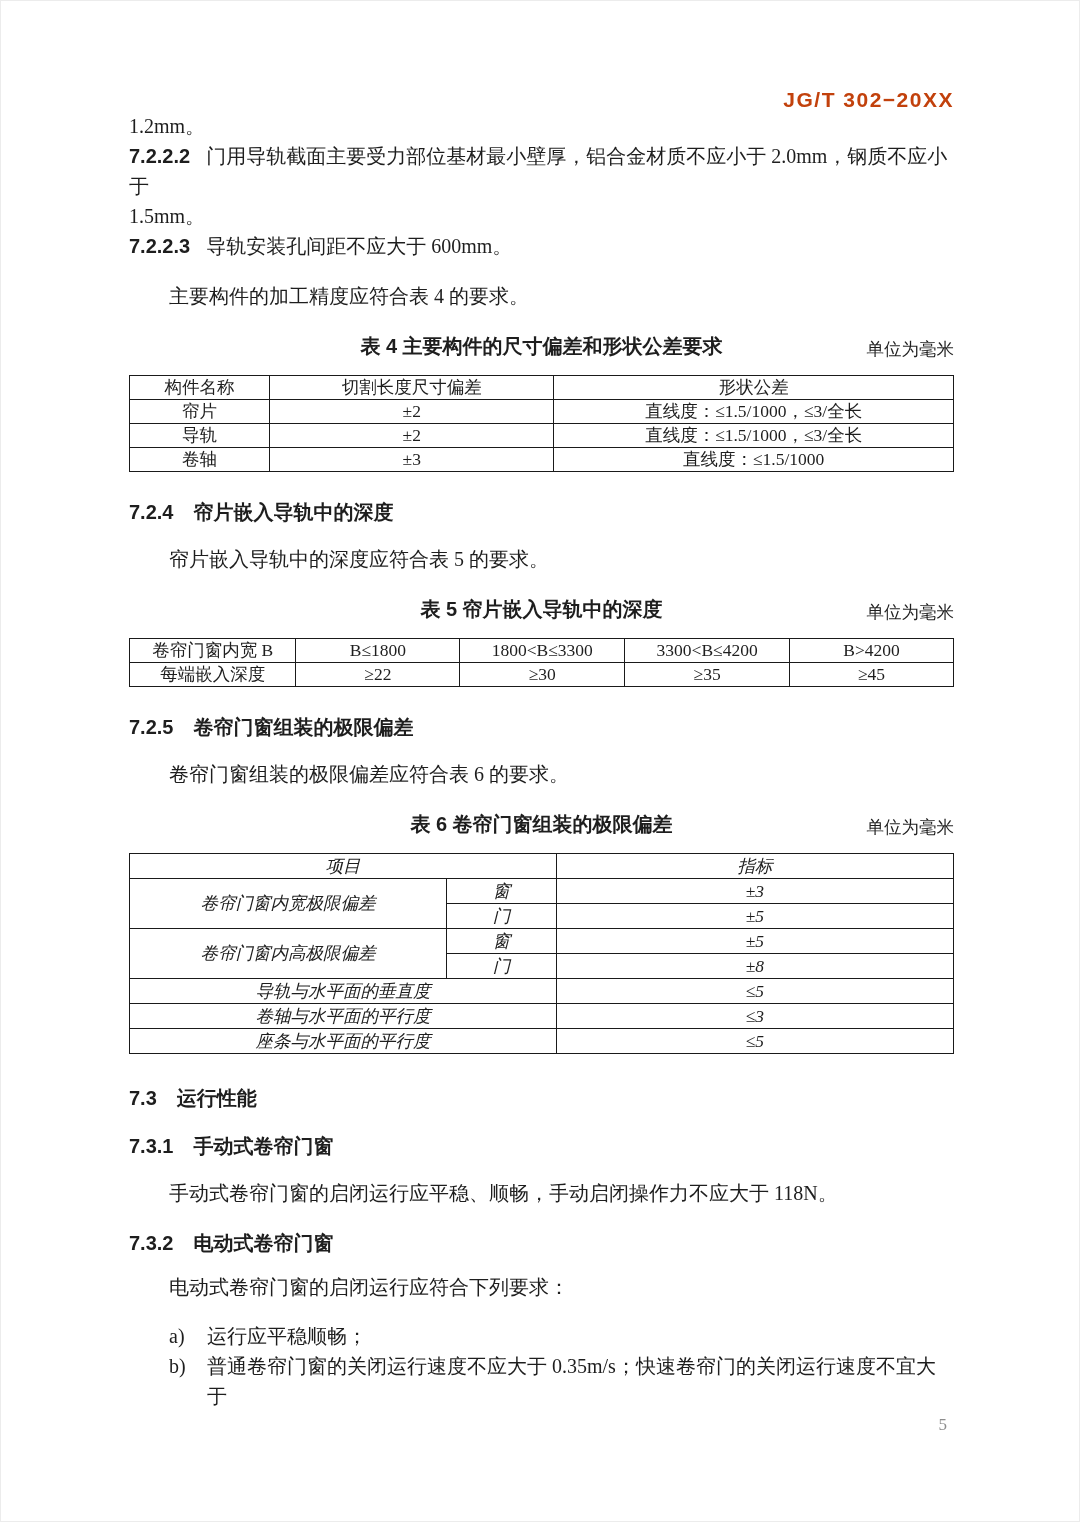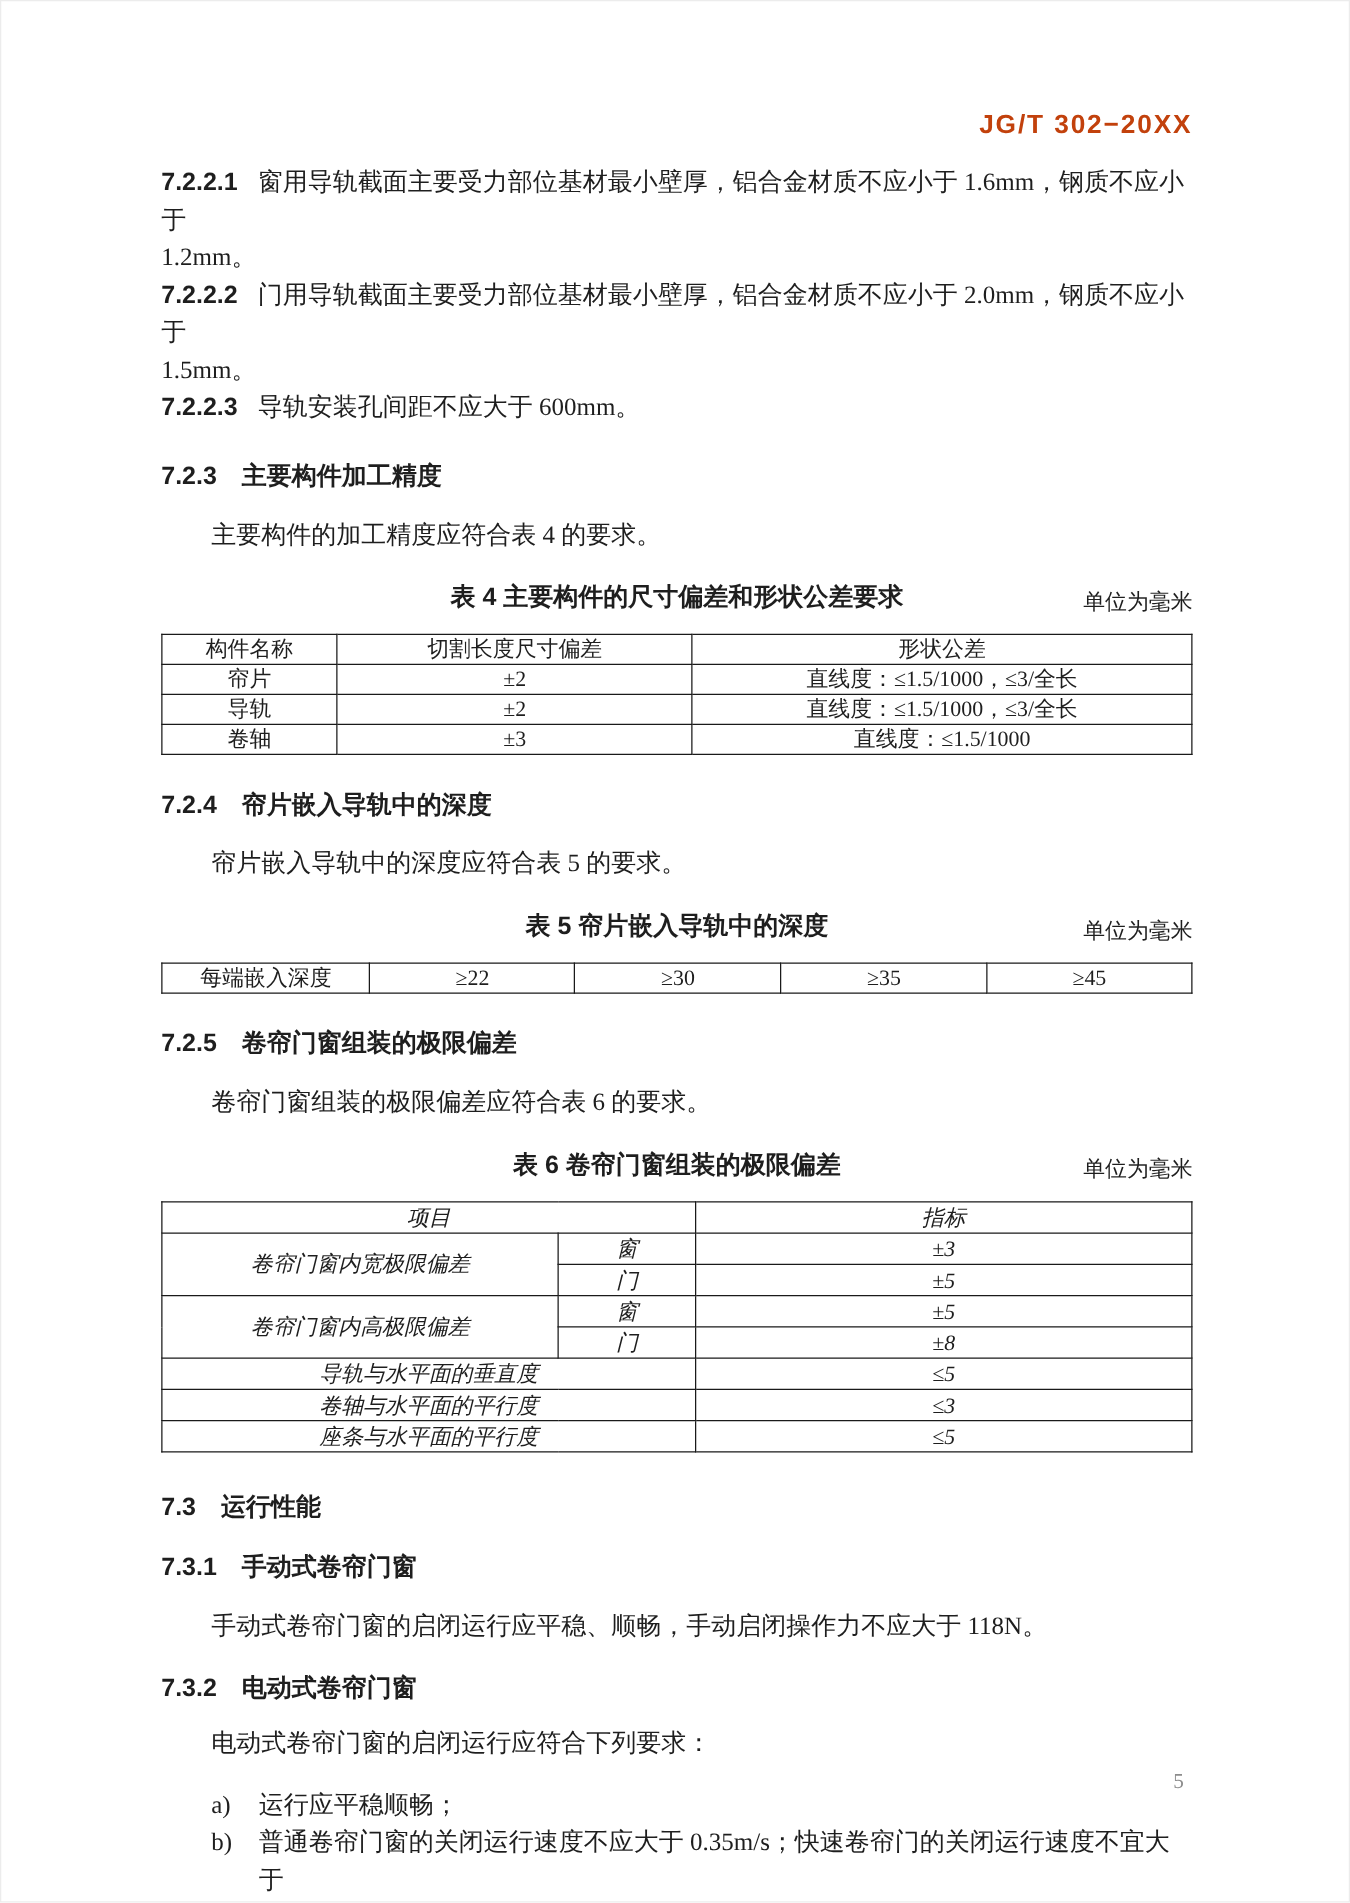--- a/index.html
+++ b/index.html
@@ -118,39 +118,33 @@
     color: #8d8d8d;
   }
 </style>
 </head>
 <body>
 
 <div class="page">
 
   <div class="doc-number">JG/T 302−20XX</div>
 
-  <p class="clause first-clause">
-    <span class="num">7.2.2.1</span><span>窗用导轨截面主要受力部位基材最小壁厚，铝合金材质不应小于 1.6mm，钢质不应小于</span>
-  </p>
   <p class="clause">
     <span>1.2mm。</span>
   </p>
   <p class="clause">
     <span class="num">7.2.2.2</span><span>门用导轨截面主要受力部位基材最小壁厚，铝合金材质不应小于 2.0mm，钢质不应小于</span>
   </p>
   <p class="clause">
     <span>1.5mm。</span>
   </p>
   <p class="clause">
     <span class="num">7.2.2.3</span><span>导轨安装孔间距不应大于 600mm。</span>
   </p>
 
-  <div class="heading">
-    <span class="num">7.2.3</span><span>主要构件加工精度</span>
-  </div>
   <p class="para">主要构件的加工精度应符合表 4 的要求。</p>
 
   <div class="caption-row">
     <span class="caption">表 4 主要构件的尺寸偏差和形状公差要求</span>
     <span class="unit-note">单位为毫米</span>
   </div>
 
   <table class="t4">
     <colgroup>
         <col style="width:17%">
@@ -193,20 +187,27 @@
 
   <table class="t5">
     <colgroup>
         <col style="width:20.2%">
         <col style="width:19.9%">
         <col style="width:20%">
         <col style="width:20%">
         <col style="width:19.9%">
       </colgroup>
     <tbody>
+        <tr>
+      <td>卷帘门窗内宽 B</td>
+      <td>B≤1800</td>
+      <td>1800&lt;B≤3300</td>
+      <td>3300&lt;B≤4200</td>
+      <td>B&gt;4200</td>
+    </tr>
     <tr>
       <td>每端嵌入深度</td>
       <td>≥22</td>
       <td>≥30</td>
       <td>≥35</td>
       <td>≥45</td>
     </tr>
   </tbody>
     </table>
 

